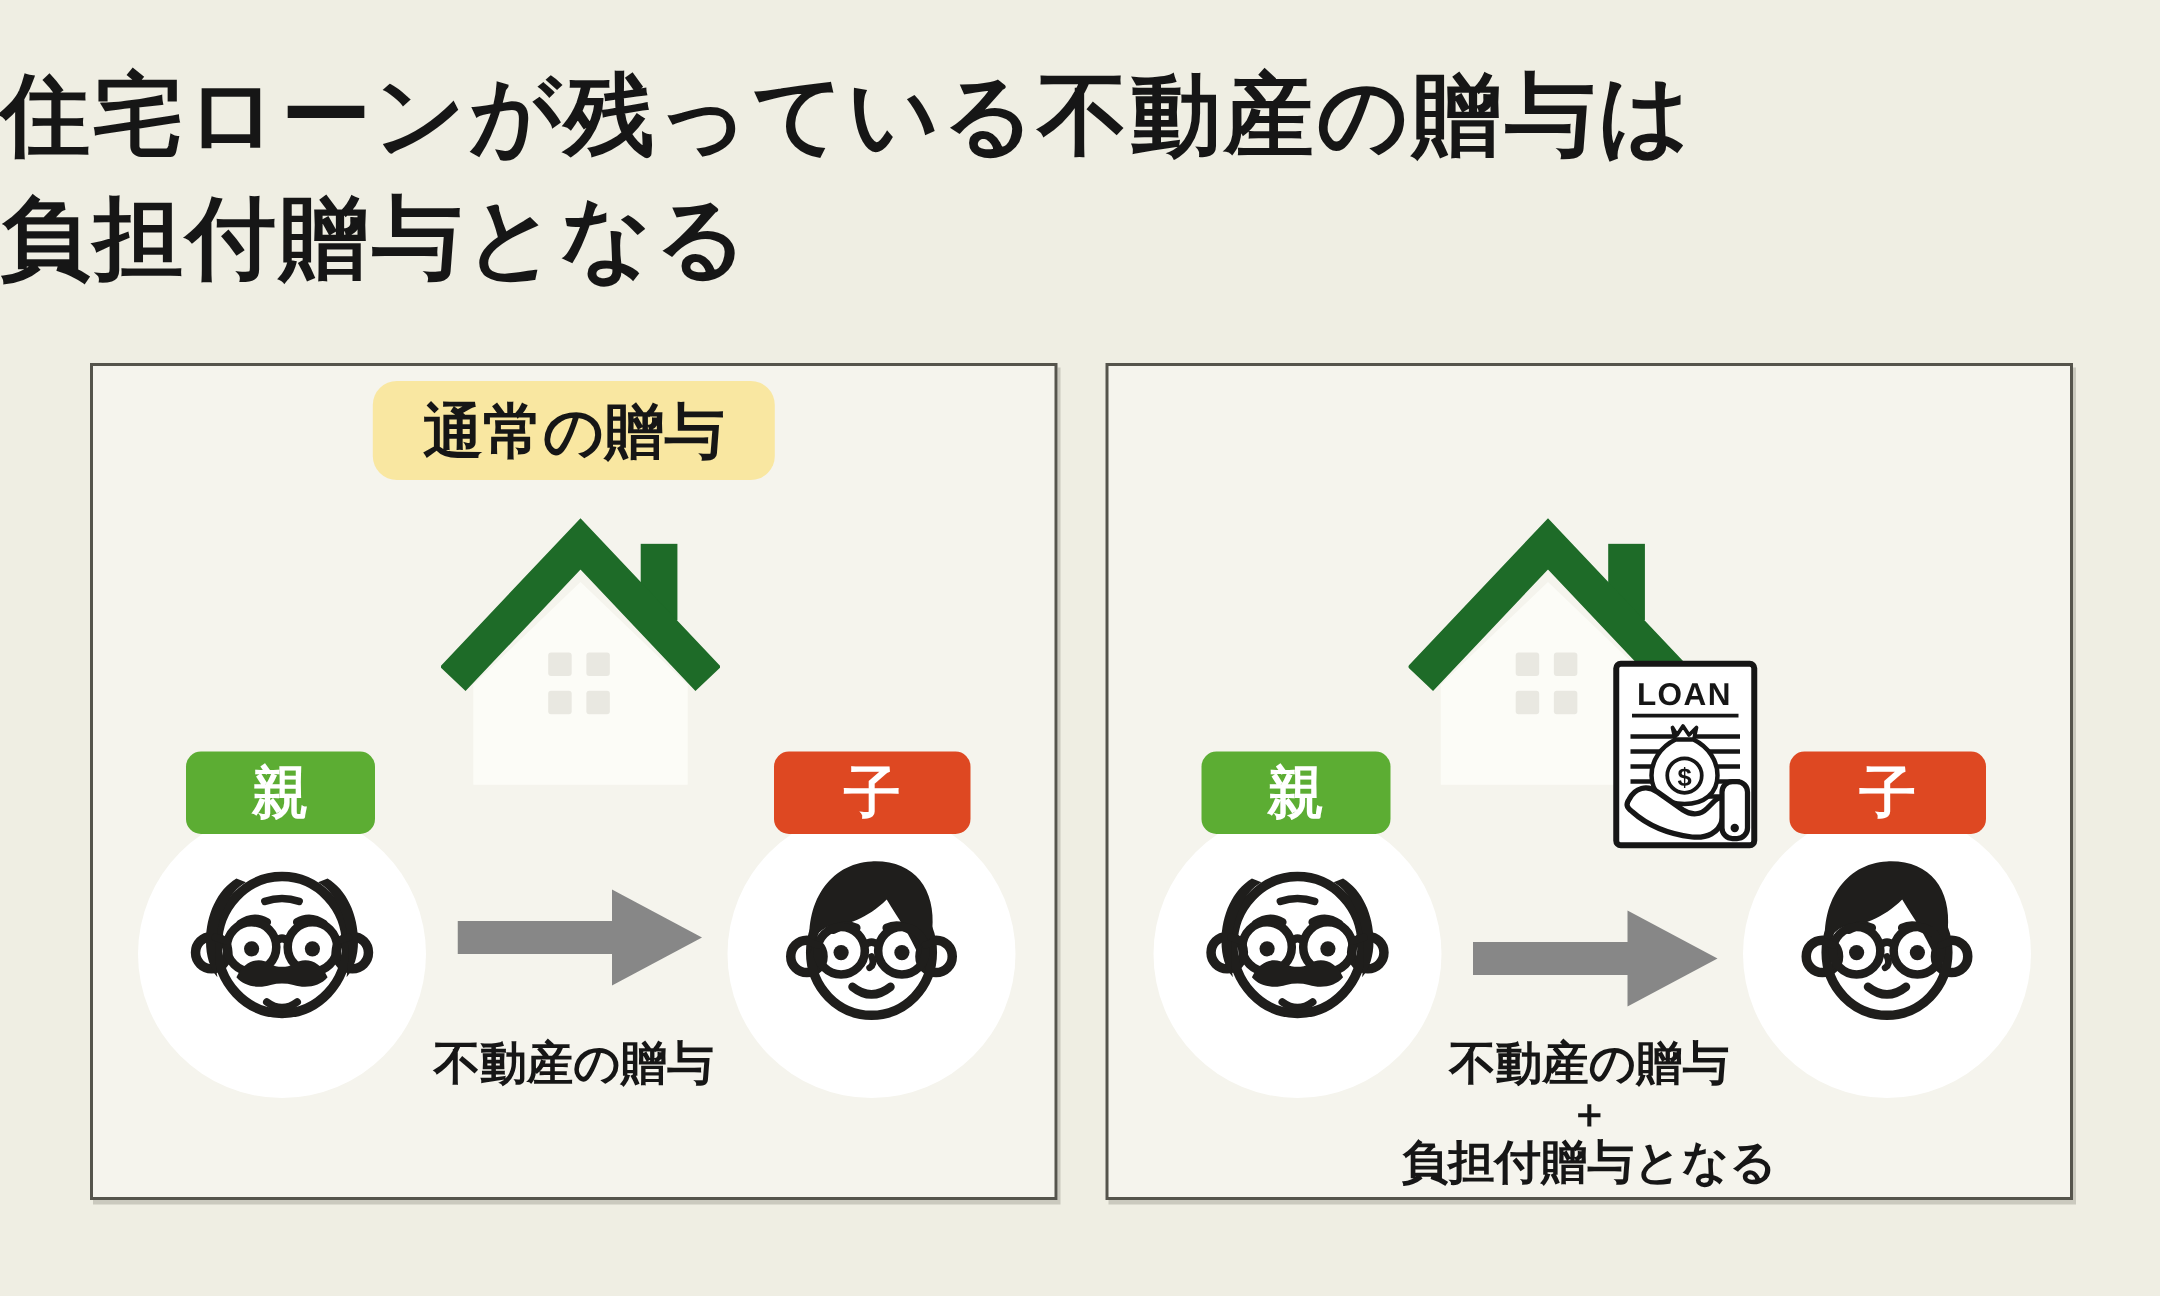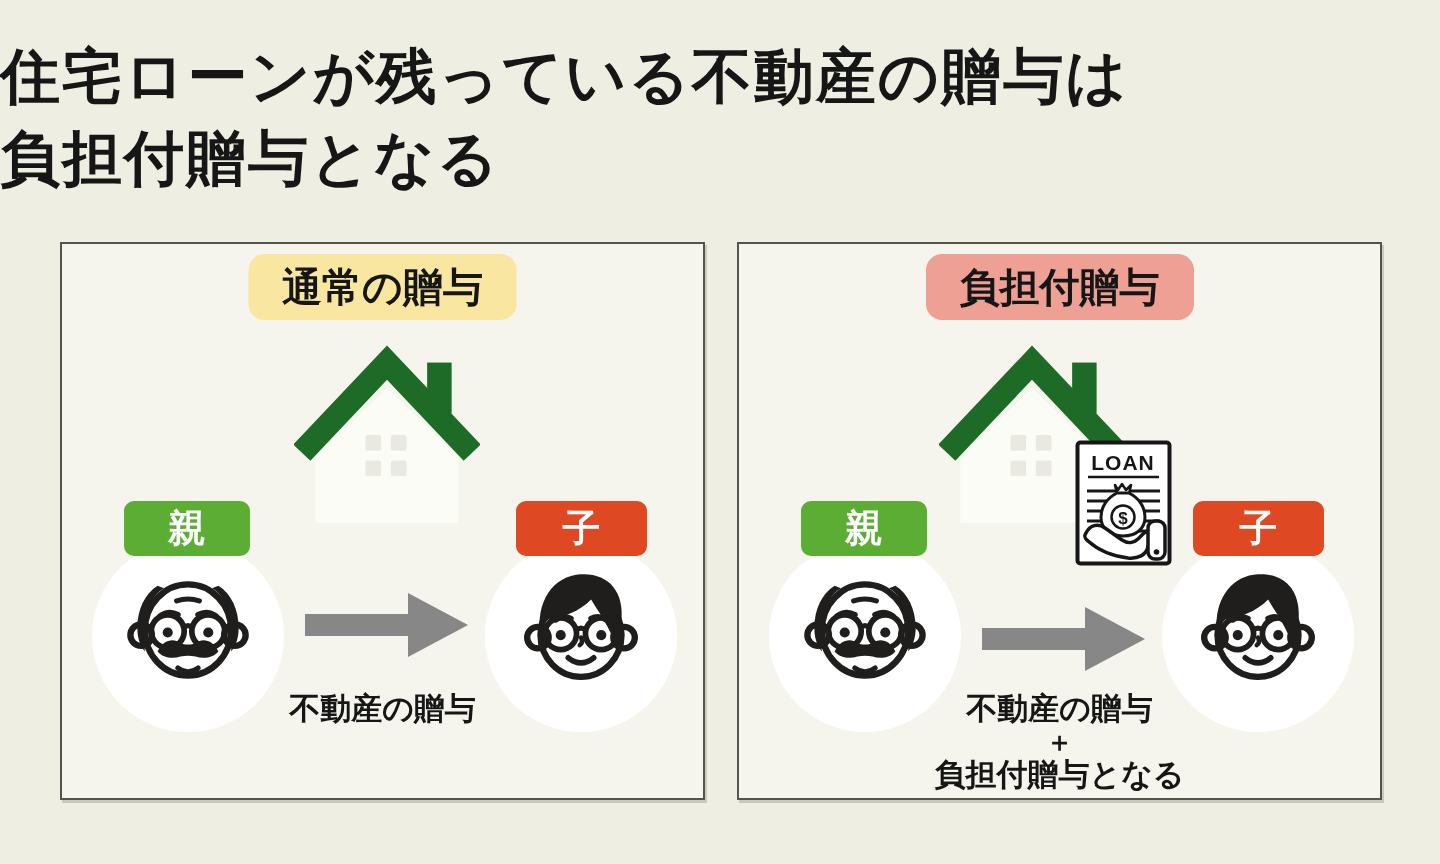--- a/index.html
+++ b/index.html
@@ -136,21 +136,20 @@
         <path d="M88.5,60 L94,58" class="face-stroke" stroke-width="4"></path>
         <circle cx="44" cy="64" r="4" fill="#1F1E1C"></circle>
         <circle cx="76" cy="64" r="4" fill="#1F1E1C"></circle>
         <path d="M60,66 q2,4 -1,6" class="face-stroke" stroke-width="3.5"></path>
         <path d="M50,82 Q60,90 70,82" class="face-stroke" stroke-width="4.5"></path>
       </svg>
     </div>
   </section>
 
   <section class="panel" id="panel-right">
-    <div class="badge badge-pink">負担付贈与</div>
 
     <svg class="house" viewBox="0 0 190 184">
       <path d="M22,114 L95,44 L168,114 L168,182 L22,182 Z" fill="var(--house-body)"></path>
       <rect x="73" y="92" width="16" height="16" rx="2" fill="var(--window)"></rect>
       <rect x="99" y="92" width="16" height="16" rx="2" fill="var(--window)"></rect>
       <rect x="73" y="118" width="16" height="16" rx="2" fill="var(--window)"></rect>
       <rect x="99" y="118" width="16" height="16" rx="2" fill="var(--window)"></rect>
       <rect x="136" y="18" width="25" height="52" fill="var(--roof-green)"></rect>
       <path d="M8,110 L95,18 L182,110" fill="none" stroke="var(--roof-green)" stroke-width="24" stroke-linejoin="miter"></path>
     </svg>

